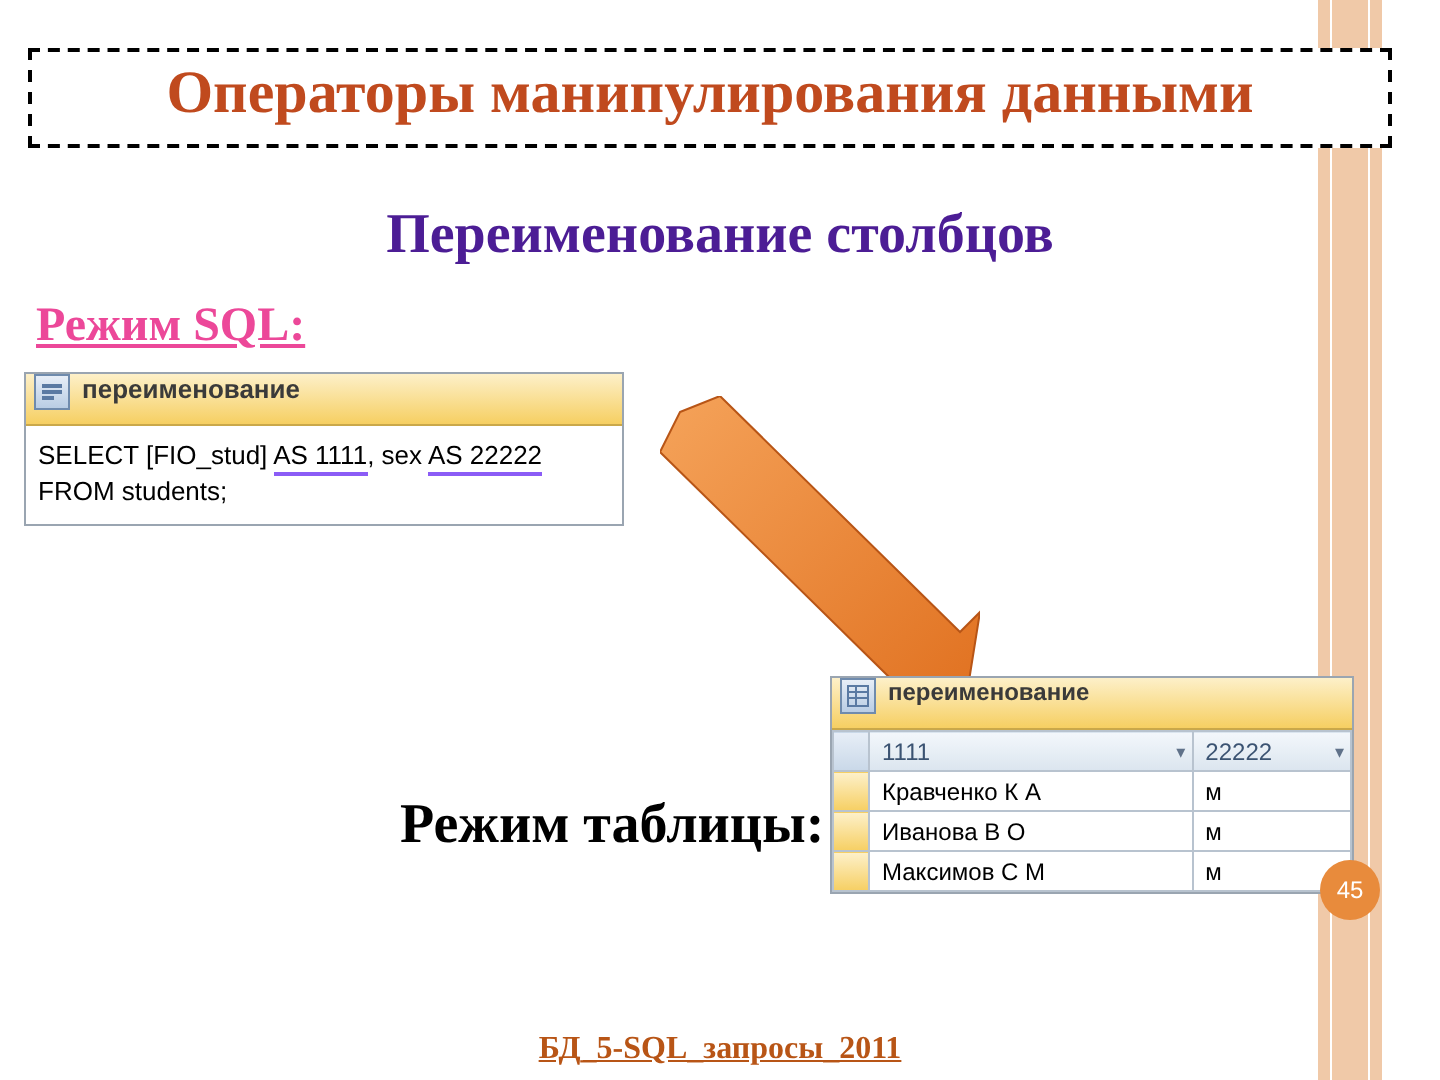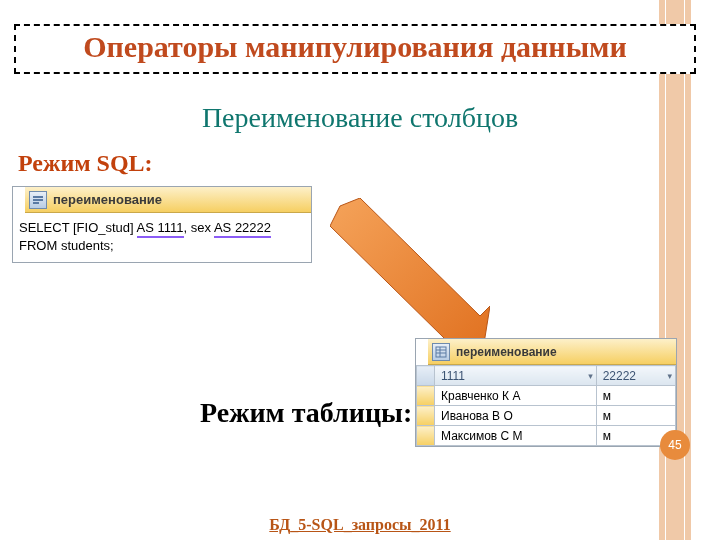--- a/index.html
+++ b/index.html
@@ -51,47 +51,47 @@
   .title-box h1 {
     font-size: 30px;
     font-weight: bold;
     color: #c04a1e;
   }
   .subtitle {
     position: absolute;
     left: 0; right: 0; top: 102px;
     text-align: center;
     font-size: 28px;
-    font-weight: normal;
-    color: #0f766e;
+    font-weight: bold;
+    color: #4c1d95;
   }
   .mode-sql-label {
     position: absolute;
     left: 18px; top: 150px;
     font-size: 24px;
     font-weight: bold;
-    color: #c2410c;
+    color: #ec4899;
+    text-decoration: underline;
   }
   .sql-window {
     position: absolute;
     left: 12px; top: 186px;
     width: 300px;
     border: 1px solid #9aa5b1;
     font: 13px Tahoma, Arial, sans-serif;
     background:#fff;
     z-index:5;
   }
   .tab-bar {
     background: linear-gradient(#fdf0c9,#f6cf62);
     border-bottom: 1px solid #caa84a;
     height: 26px;
     display: flex;
-    align-items: center;
+    align-items: flex-start;
     padding: 0 4px;
-    margin-left: 12px;
   }
   .tab-icon {
     width: 18px; height: 18px;
     background: linear-gradient(#e7eef7,#b9cde4);
     border: 1px solid #6f8bad;
     display: inline-flex;
     align-items: center;
     justify-content: center;
     margin-right: 6px;
   }

